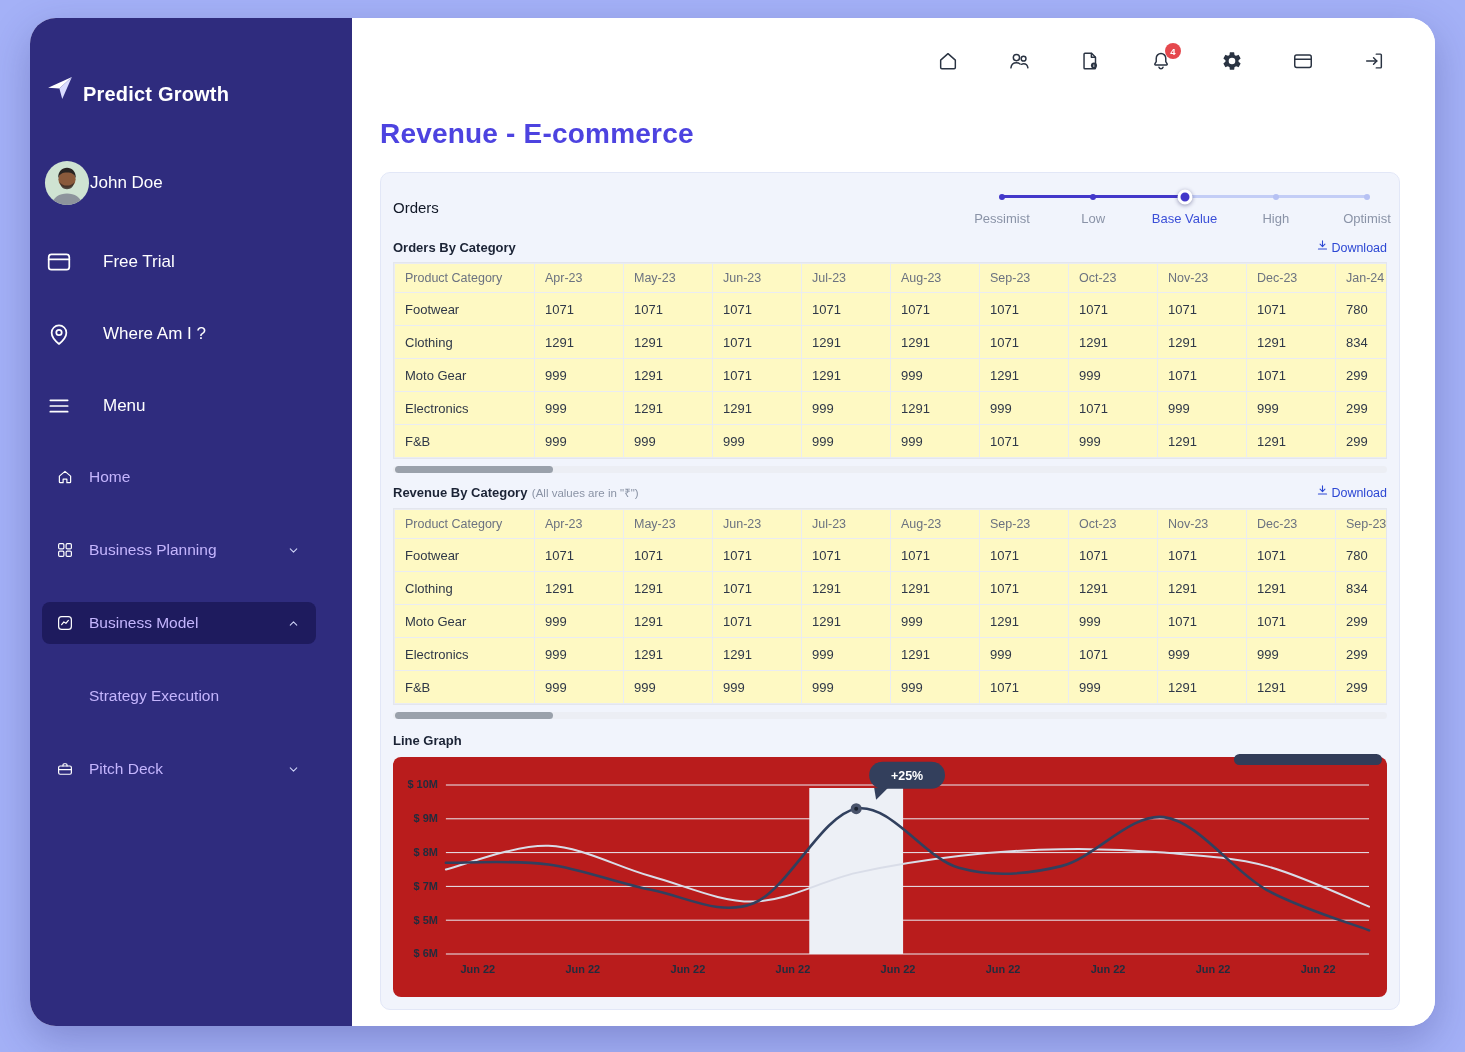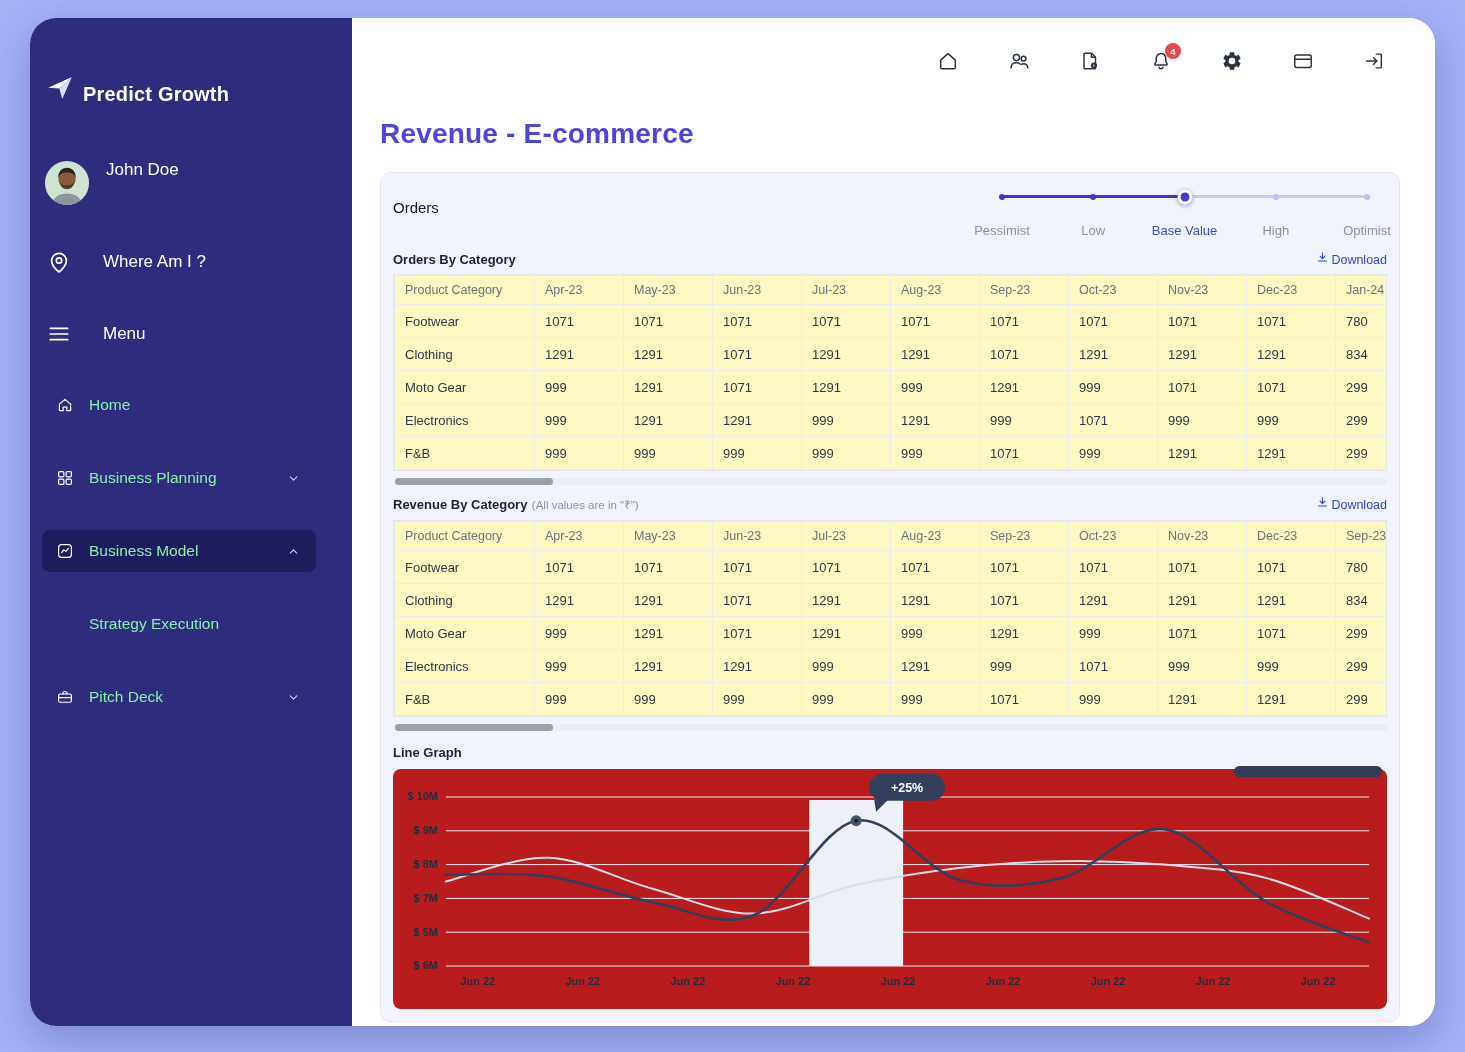--- a/index.html
+++ b/index.html
@@ -4,33 +4,33 @@
 <style>
   *{box-sizing:border-box;margin:0;padding:0}
   html,body{width:1465px;height:1052px}
   body{background:#a4b1f7;font-family:"Liberation Sans",sans-serif;position:relative;overflow:hidden}
   .window{position:absolute;left:30px;top:18px;width:1405px;height:1008px;background:#fff;border-radius:26px;display:flex;overflow:hidden;box-shadow:0 14px 40px rgba(35,35,110,.28)}
 
   
   .sidebar{width:322px;flex-shrink:0;background:#2f2c7e;color:#fff;padding-top:52px}
   .brand{display:flex;align-items:flex-end;gap:8px;height:36px;margin-bottom:54px;padding-left:15px}
   .brand-name{font-size:20px;font-weight:700;letter-spacing:.2px}
-  .user-row{display:flex;align-items:flex-start;gap:16px;margin-bottom:34px;padding-left:14px;cursor:pointer}
+  .user-row{display:flex;align-items:center;margin-bottom:34px;padding-left:14px;cursor:pointer}
   .avatar{width:46px;height:46px;border-radius:50%;overflow:hidden;display:block}
   .user-name{font-size:17px;font-weight:500}
   .quick-item{display:flex;align-items:center;height:44px;margin-bottom:28px;padding-left:15px;cursor:pointer}
   .q-icon{width:27px;display:flex;justify-content:center;margin-right:31px}
   .q-icon svg{width:26px;height:26px;stroke:#fff;fill:none;stroke-width:1.6;stroke-linecap:round;stroke-linejoin:round}
   .q-label{font-size:17px;font-weight:500}
   .nav{margin-top:8px}
   .nav-item{display:flex;align-items:center;height:42px;margin:0 36px 31px 12px;padding:0 16px 0 14px;border-radius:8px;cursor:pointer}
   .nav-item.active{background:#1e1b5e}
   .n-icon{width:18px;display:flex;justify-content:center;margin-right:15px}
   .n-icon svg{width:18px;height:18px;stroke:#fff;fill:none;stroke-width:1.6;stroke-linecap:round;stroke-linejoin:round}
-  .n-label{font-size:15.5px;font-weight:500;color:#86efac}
+  .n-label{font-size:15.5px;font-weight:500;color:#c4b5fd}
   .nav-item.sub{padding-left:47px}
   .chev{margin-left:auto;display:flex}
   .chev svg{width:13px;height:13px;stroke:#cdd2f6;fill:none;stroke-width:2;stroke-linecap:round;stroke-linejoin:round}
   .chev.up svg{transform:rotate(180deg)}
 
   
   .main{flex:1;min-width:0;background:#fff}
   .topbar{display:flex;justify-content:flex-end;align-items:center;height:86px;padding-right:50px;gap:49px}
   .tb-icon{position:relative;display:flex;cursor:pointer}
   .tb-icon svg{width:22px;height:22px;stroke:#2a3342;fill:none;stroke-width:1.6;stroke-linecap:round;stroke-linejoin:round}
@@ -42,21 +42,21 @@
   .outputs-label{font-size:15px;color:#111827;margin-top:12px;font-weight:500}
 
   
   .slider{width:365px;margin:2px 20px 0 0;position:relative}
   .track-wrap{position:relative;height:14px}
   .track{position:absolute;left:0;right:0;top:6px;height:3px;background:#c3cdf6;border-radius:2px}
   .track-fill{position:absolute;left:0;top:6px;height:3px;background:#4338ca;border-radius:2px}
   .sl-dot{position:absolute;top:7.5px;width:6px;height:6px;border-radius:50%;background:#b6c1f3;transform:translate(-50%,-50%)}
   .sl-dot.on{background:#4338ca}
   .handle{position:absolute;top:7.5px;width:15px;height:15px;border-radius:50%;background:#4338ca;border:3px solid #fff;box-shadow:0 1px 4px rgba(30,30,90,.45);transform:translate(-50%,-50%);cursor:grab}
-  .slider-labels{position:relative;height:18px;margin-top:20px}
+  .slider-labels{position:relative;height:18px;margin-top:8px}
   .sl-label{position:absolute;top:0;transform:translateX(-50%);white-space:nowrap;font-size:13px;color:#8a93a7;cursor:pointer}
   .sl-label.sel{color:#3b4fd8;font-weight:500}
 
   
   .tbl-head{display:flex;justify-content:space-between;align-items:center;margin-top:10px}
   .tbl-title{font-size:13px;font-weight:700;color:#1b2335}
   .tbl-subtitle{font-size:11.5px;color:#8a93a5;font-weight:400}
   .download{display:flex;align-items:flex-end;gap:2px;font-size:12.5px;color:#2c47d4;font-weight:400;cursor:pointer;text-decoration:none}
   .dl-icon svg{width:13px;height:13px;stroke:#2c47d4;fill:none;stroke-width:2;stroke-linecap:round;stroke-linejoin:round}
   .tbl-wrap{background:#fef9c3;border:1px solid #e3e6ee;overflow:hidden;margin-top:7px}
@@ -103,20 +103,29 @@
             <circle cx="24" cy="20" r="9" fill="#8a5a3b"></circle>
             <path d="M14.8 19c-.3-7 4-11 9.2-11s9.5 4 9.2 11c-1-4-4-6-9.2-6s-8.2 2-9.2 6z" fill="#2a2522"></path>
             <path d="M16.5 23.5c.8 4.5 3.4 7 7.5 7s6.7-2.5 7.5-7c-1.8 2.2-4.2 3.2-7.5 3.2s-5.7-1-7.5-3.2z" fill="#3b2f28" opacity=".85"></path>
           </g>
         </svg>
       </span>
       <span class="user-name">John Doe</span>
     </div>
 
     <div class="quick">
+      <div class="quick-item">
+        <span class="q-icon">
+          <svg viewBox="0 0 24 24">
+              <rect x="2.5" y="5" width="19" height="14" rx="2.5"></rect>
+              <line x1="2.5" y1="9.6" x2="21.5" y2="9.6"></line>
+            </svg>
+        </span>
+        <span class="q-label">Free Trial</span>
+      </div>
       <div class="quick-item">
         <span class="q-icon">
           <svg viewBox="0 0 24 24">
               <path d="M12 21.2c0 0-6.8-5.6-6.8-10.4a6.8 6.8 0 0 1 13.6 0c0 4.8-6.8 10.4-6.8 10.4z"></path>
               <circle cx="12" cy="10.6" r="2.5"></circle>
             </svg>
         </span>
         <span class="q-label">Where Am I ?</span>
       </div>
       <div class="quick-item">

